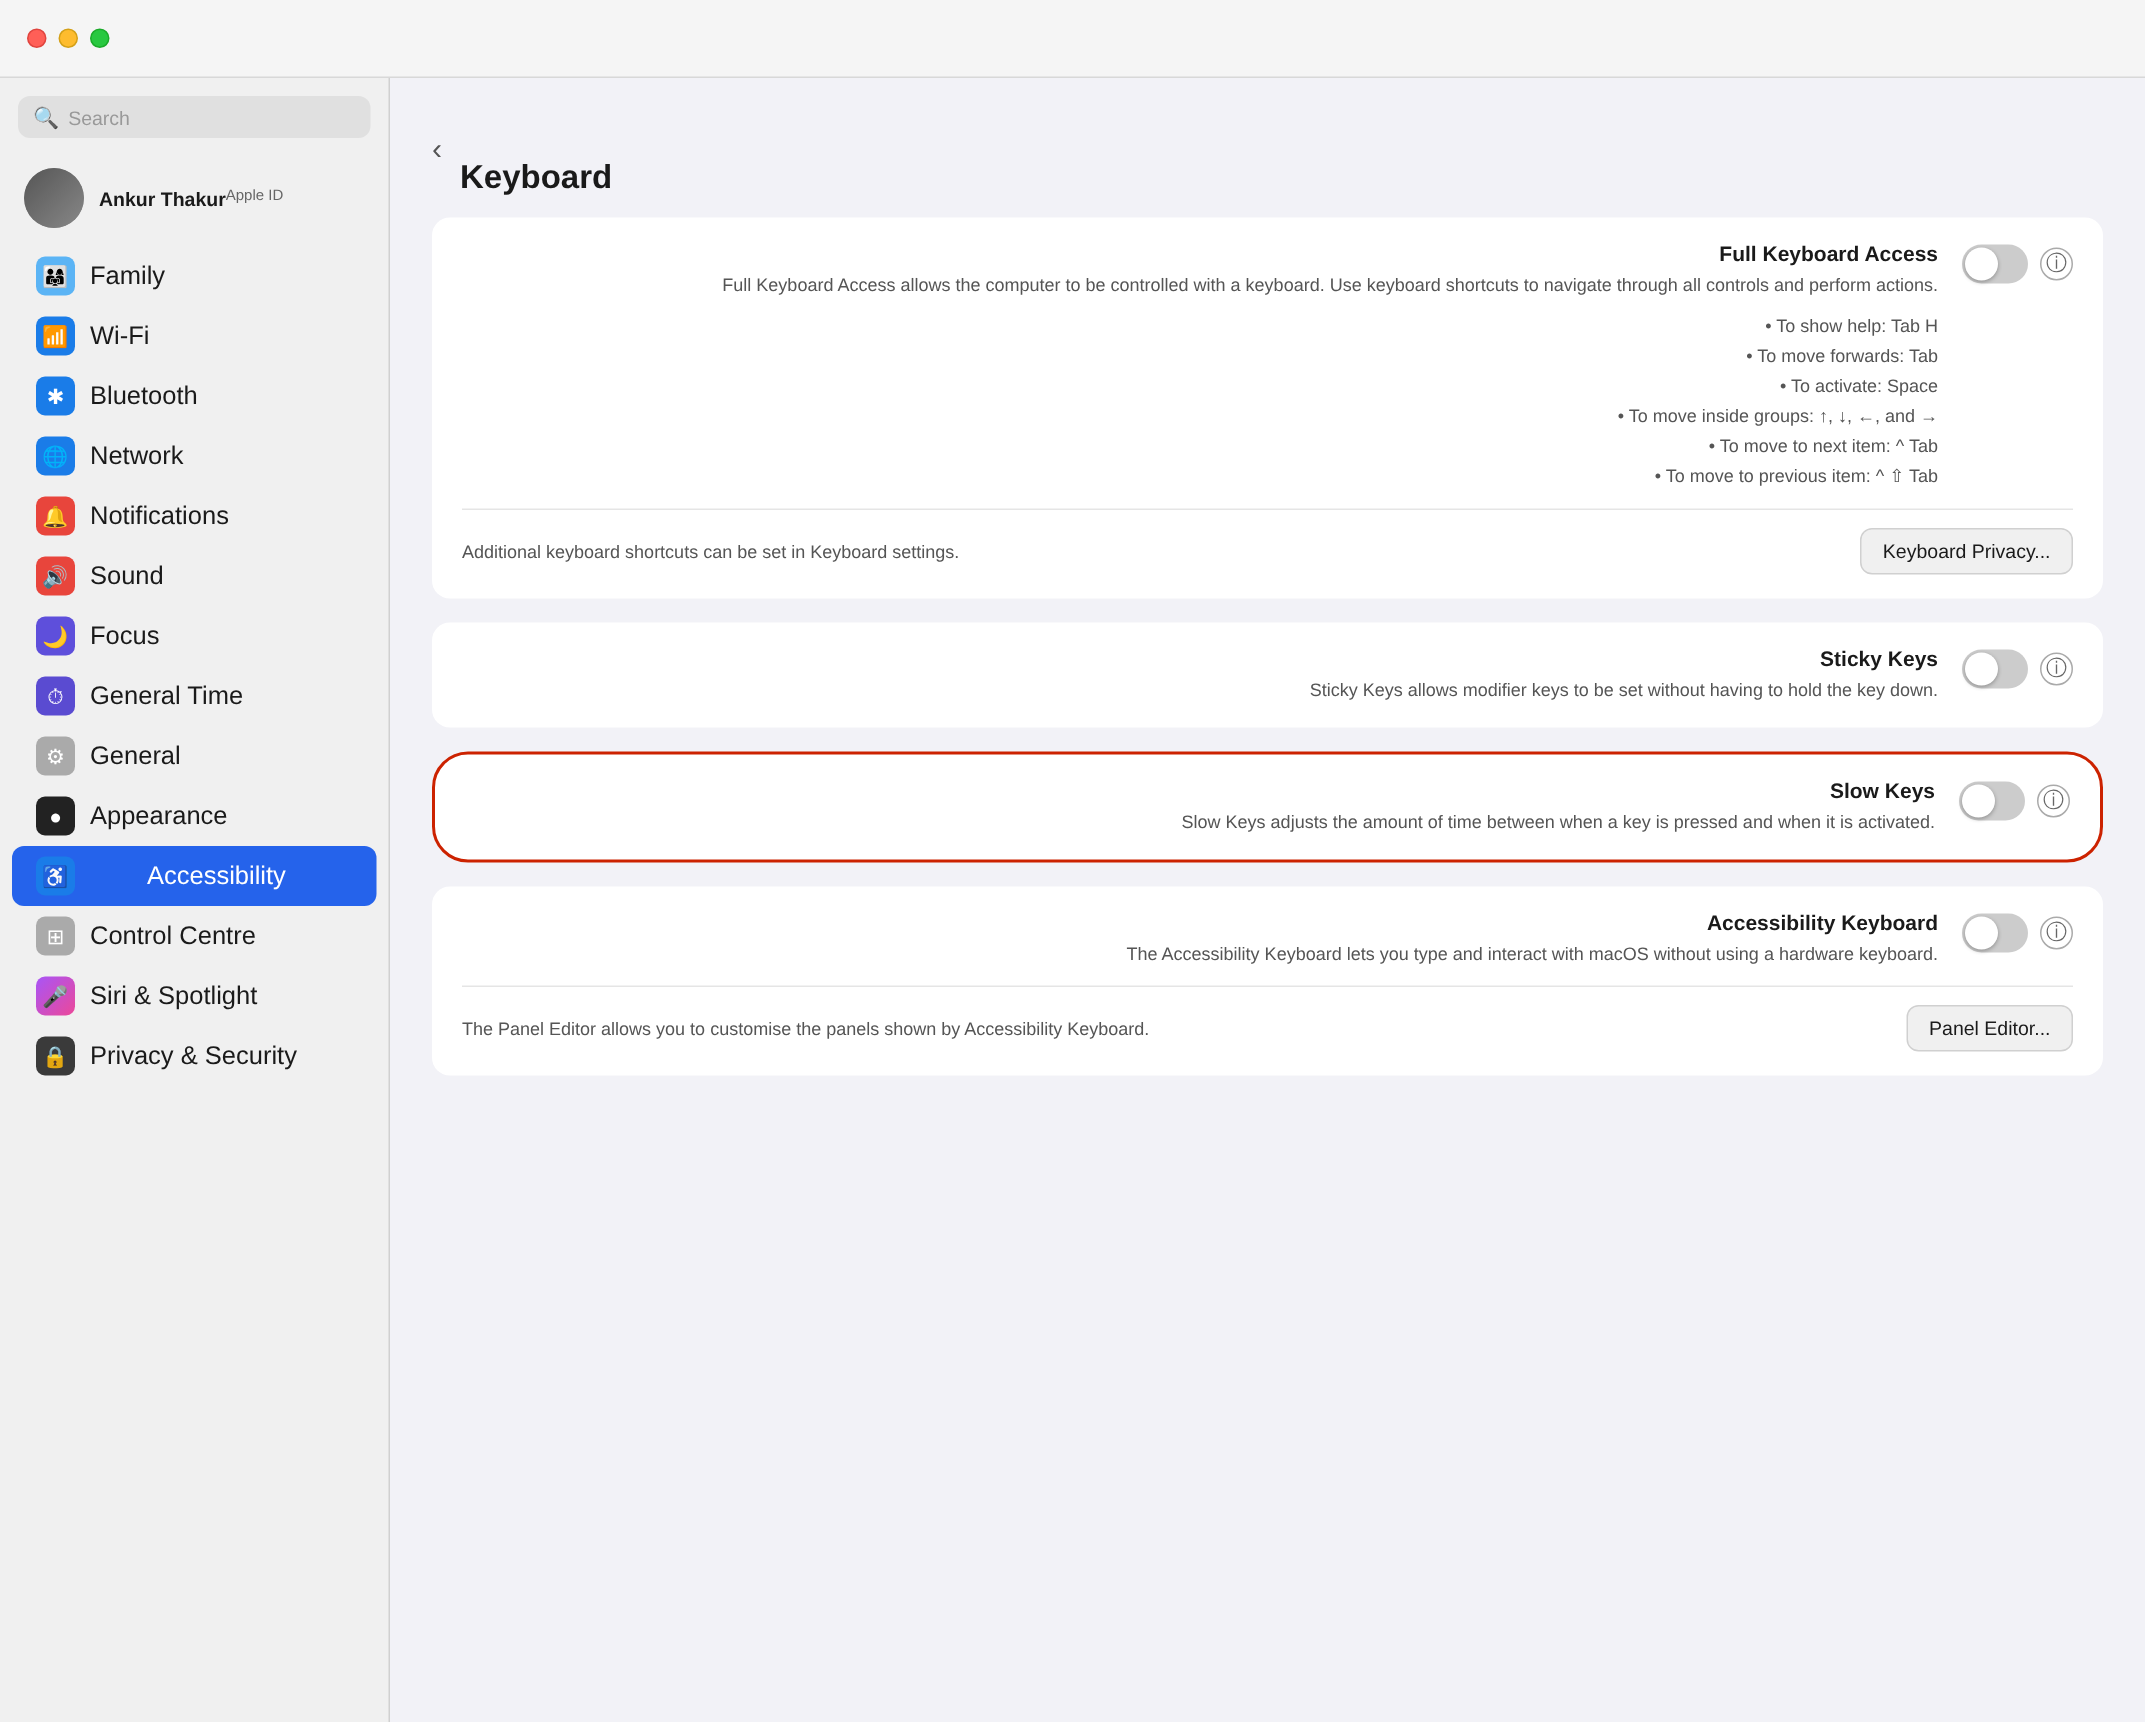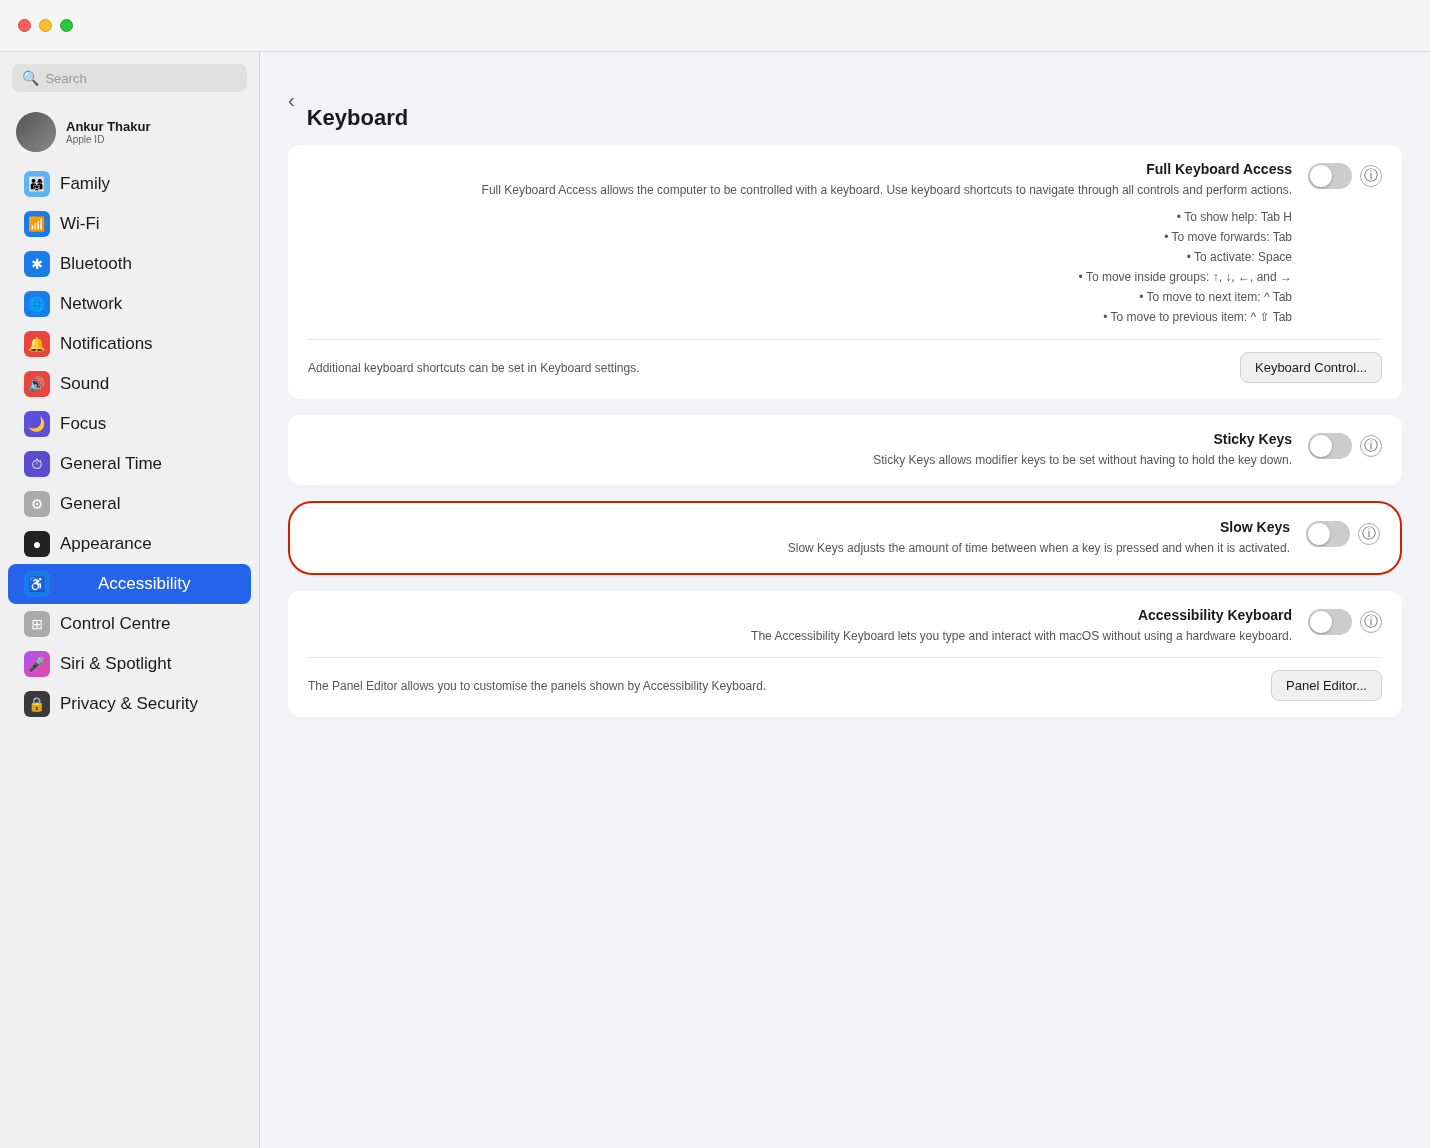--- a/index.html
+++ b/index.html
@@ -85,21 +85,21 @@
       background: #888;
       overflow: hidden;
       flex-shrink: 0;
       display: flex; align-items: center; justify-content: center;
     }
     .avatar-inner {
       width: 40px; height: 40px;
       border-radius: 50%;
       background: linear-gradient(135deg, #555 0%, #888 100%);
     }
-    .user-info { display: flex; flex-direction: column; }
+    .user-info { display: flex; flex-direction: row; }
     .user-name { font-size: 13px; font-weight: 600; color: #1a1a1a; }
     .user-subtitle { font-size: 10px; color: #666; }
 
     .sidebar-section { margin-bottom: 4px; }
 
     .sidebar-item {
       display: flex;
       align-items: center;
       gap: 10px;
       padding: 7px 16px;
@@ -392,21 +392,21 @@
                     <li>• To move to previous item: ^ ⇧ Tab</li>
                   </ul></div>
               </div>
               <div class="setting-controls">
                 <div class="toggle"></div>
                 <button class="info-btn" style="border: 1.5px solid rgb(170, 170, 170); border-radius: 50%; background: none; width: 22px; height: 22px; display: flex; align-items: center; justify-content: center; cursor: pointer; font-size: 14px; color: rgb(102, 102, 102);">ⓘ</button>
               </div>
             </div>
             <div class="additional-row">
               <div class="additional-text">Additional keyboard shortcuts can be set in Keyboard settings.</div>
-              <button class="action-button">Keyboard Control...</button>
+              <button class="action-button">Keyboard Privacy...</button>
             </div>
           </div>
         </div>
         <div class="card">
           <div class="card-section">
             <div class="setting-row">
               <div class="setting-content">
                 <div class="setting-title">Sticky Keys</div>
                 <div class="setting-desc">Sticky Keys allows modifier keys to be set without having to hold the key down.</div>
               </div>

